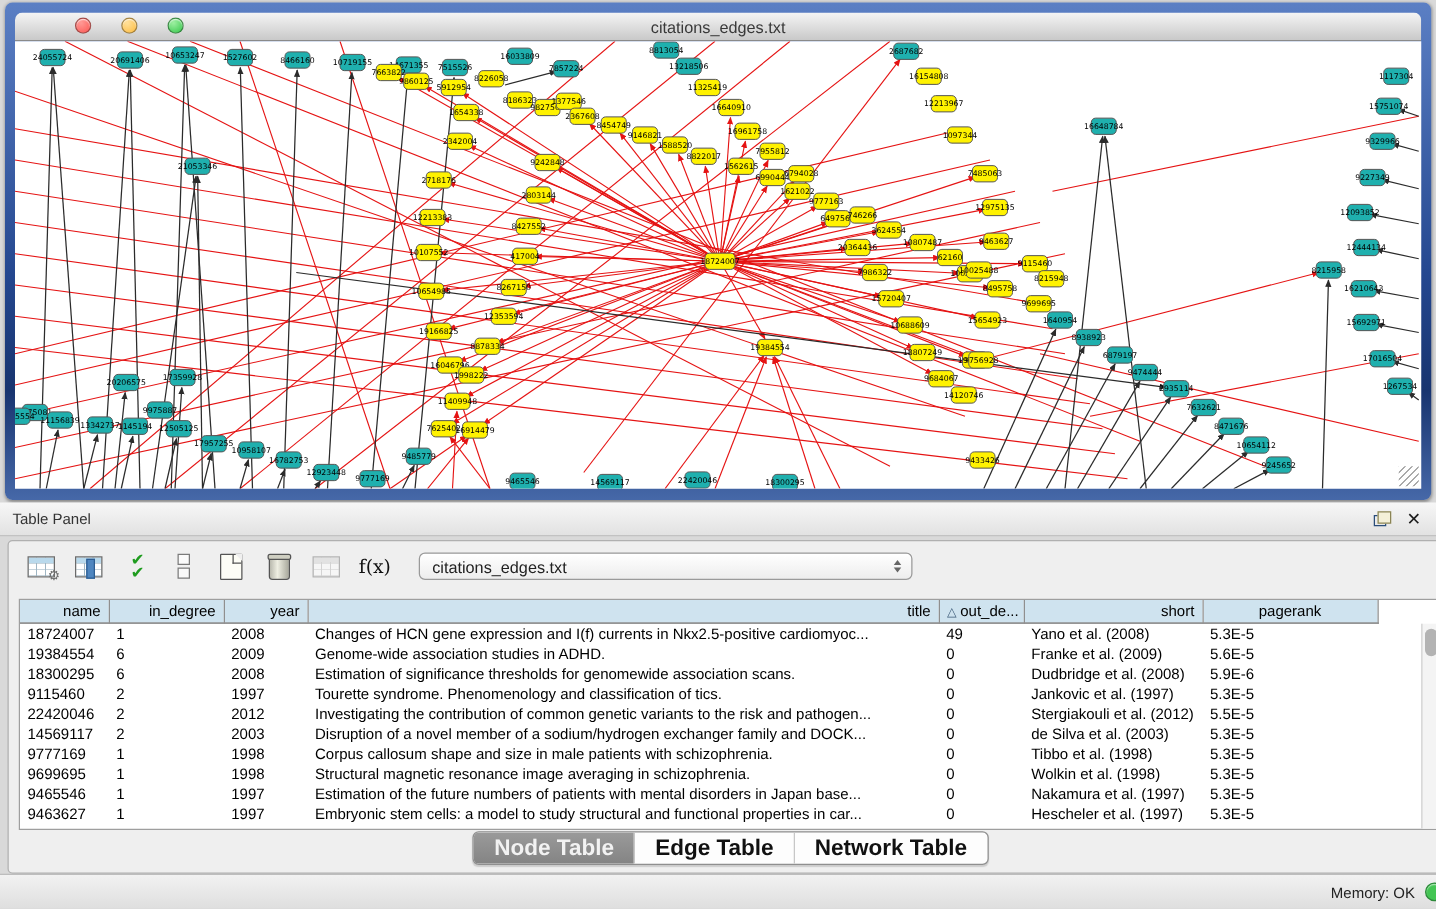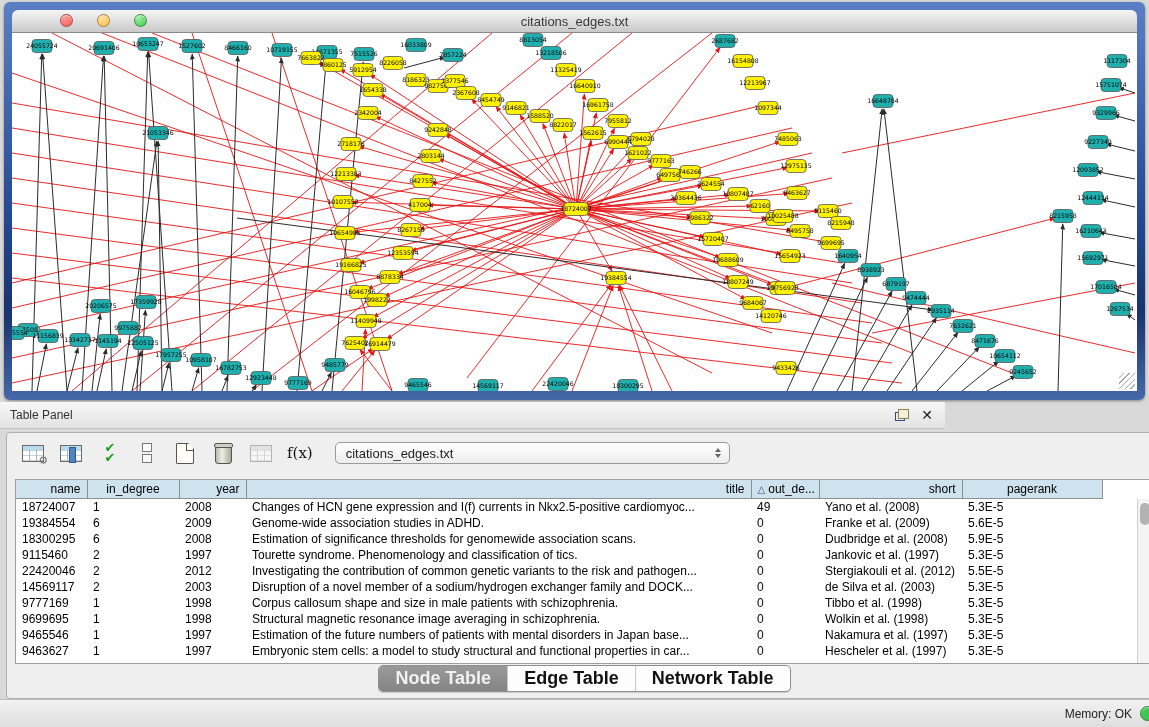--- a/index.html
+++ b/index.html
@@ -16,21 +16,21 @@
   .lights{position:absolute;left:48px;top:4px;display:flex;gap:24px;}
   .light{width:13px;height:13px;border-radius:50%;border:1px solid rgba(0,0,0,.35);box-sizing:border-box;
     box-shadow:inset 0 1px 1px rgba(255,255,255,.7);}
   .titletext{flex:1;text-align:center;font-size:13px;color:#393939;}
   .canvas{position:relative;background:#ffffff;height:calc(100% - 22px);overflow:hidden;}
   .canvas svg{display:block;}
   .grip{position:absolute;right:2px;bottom:2px;width:16px;height:16px;
     background:repeating-linear-gradient(135deg,transparent 0 3px,#aaa 3px 4px);}
 
   
-  .tp-header{position:absolute;left:0;top:402px;width:945px;height:26px;
+  .tp-header{position:absolute;left:0;top:402px;width:1149px;height:26px;
     background:linear-gradient(#f7f7f7,#e2e2e2);border-bottom:1px solid #c2c2c2;
     display:flex;align-items:center;}
   .tp-title{font-size:12px;color:#333;padding-left:10px;flex:1;}
   .tp-icons{display:flex;align-items:center;gap:12px;padding-right:12px;}
   .float-icn{position:relative;width:14px;height:12px;}
   .float-icn .sq1{position:absolute;left:0;bottom:0;width:8px;height:7px;border:1px solid #2a4d7a;background:transparent;}
   .float-icn .sq2{position:absolute;right:0;top:0;width:9px;height:8px;border:1px solid #8a8455;background:#f4f0d8;}
   .x-icn{font-size:14px;font-weight:bold;color:#1a1a1a;line-height:14px;cursor:default;}
 
   .panel-container{position:absolute;left:6px;right:6px;top:432px;bottom:28px;
@@ -825,21 +825,21 @@
             <col style="width: 92px;">
             <col style="width: 67px;">
             <col style="width: 505px;">
             <col style="width: 68px;">
             <col style="width: 143px;">
             <col style="width: 140px;">
           </colgroup>
         <thead>
             <tr>
               <th style="text-align: right;">name</th>
-              <th style="text-align: center;">in_degree</th>
+              <th style="text-align: right;">in_degree</th>
               <th style="text-align: right;">year</th>
               <th style="text-align: right;">title</th>
               <th style="text-align: left;"><span class="sort-tri">△</span>out_de...</th>
               <th style="text-align: right;">short</th>
               <th style="text-align: center;">pagerank</th>
             </tr>
           </thead>
         <tbody>
             <tr>
               <td>18724007</td>
@@ -859,21 +859,21 @@
               <td>Franke et al. (2009)</td>
               <td>5.6E-5</td>
             </tr>
             <tr>
               <td>18300295</td>
               <td>6</td>
               <td>2008</td>
               <td>Estimation of significance thresholds for genomewide association scans.</td>
               <td>0</td>
               <td>Dudbridge et al. (2008)</td>
-              <td>5.9E-5</td>
+              <td>5.9E-6</td>
             </tr>
             <tr>
               <td>9115460</td>
               <td>2</td>
               <td>1997</td>
               <td>Tourette syndrome. Phenomenology and classification of tics.</td>
               <td>0</td>
               <td>Jankovic et al. (1997)</td>
               <td>5.3E-5</td>
             </tr>

